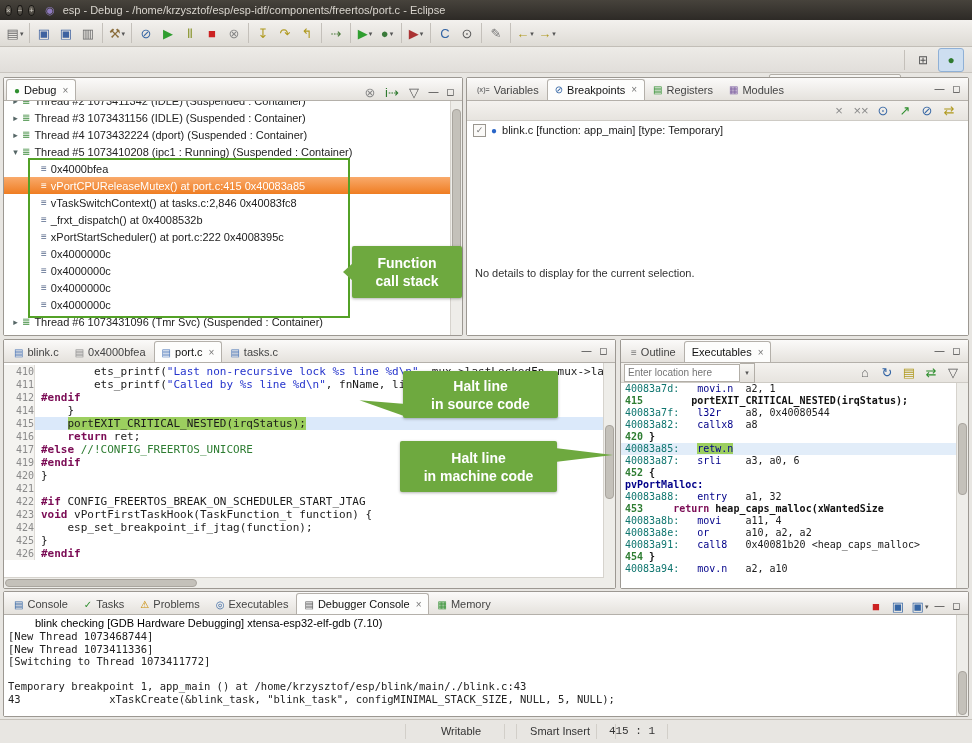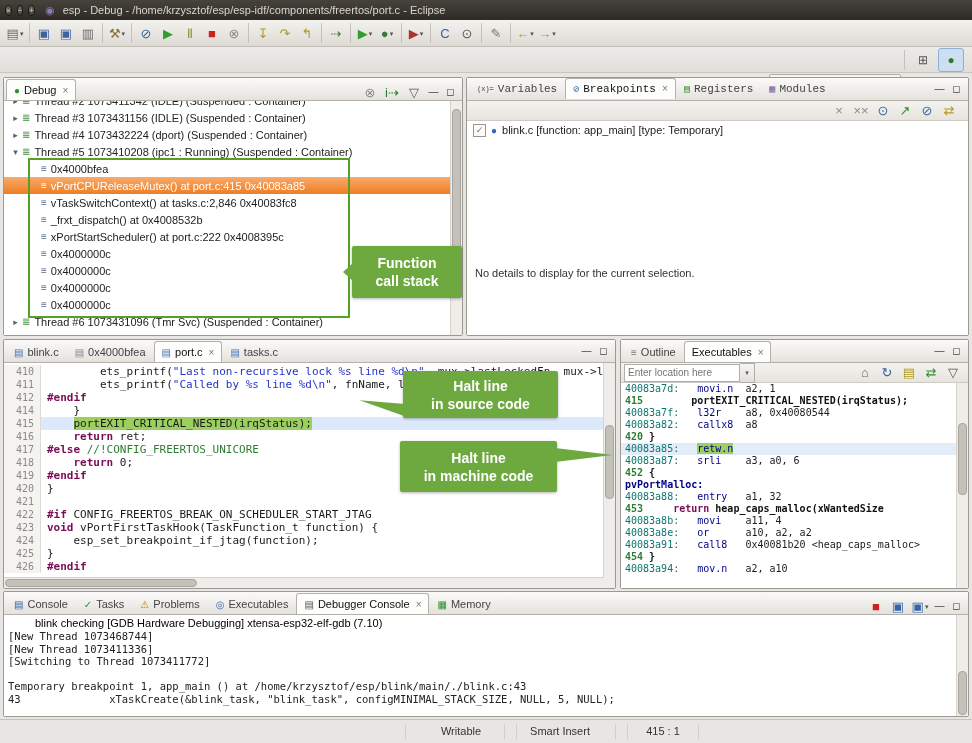--- a/index.html
+++ b/index.html
@@ -67,21 +67,21 @@
   
   .bp-row{height:18px;display:flex;align-items:center;padding-left:6px;gap:5px;background:#fff;}
   .bp-check{width:11px;height:11px;border:1px solid #9a968f;background:#fbfaf8;font-size:9px;
     line-height:10px;color:#777;text-align:center;flex:0 0 11px;}
   .bp-dot{color:#2a66c8;font-size:10px;}
   .bp-msg{position:absolute;left:8px;top:146px;color:#333;}
 
   
   .edwrap{padding-top:2px;}
   .cline{display:flex;height:13px;line-height:13px;font-family:"DejaVu Sans Mono",monospace;font-size:11px;white-space:pre;}
-  .cl-num{flex:0 0 30px;text-align:right;padding-right:6px;color:#8a8a8a;background:#f4f3f0;
+  .cl-num{flex:0 0 30px;text-align:right;padding-right:0;color:#8a8a8a;background:#f4f3f0;
     border-right:1px solid #dedbd6;font-size:10px;}
   .cl-text{padding-left:6px;}
   .cline.halt{background:#dbe9fa;}
   .p{color:#1a1a1a;}
   .pp{color:#7b0c55;font-weight:bold;}
   .kw{color:#7b0c55;font-weight:bold;}
   .str{color:#2433cc;}
   .cmt{color:#2e7d32;}
   .hl{background:#9ccf5f;}
 
@@ -306,21 +306,21 @@
         <span class="exp">▸</span>
         <span class="ticn" style="color: rgb(60, 138, 60);">≣</span>
         <span>Thread #6 1073431096 (Tmr Svc) (Suspended : Container)</span>
       </div>
       <div class="greenbox" style="left:24px;top:57px;width:318px;height:156px;"></div>
     </div>
 </div>
 
 <div class="panel" style="left:466px;top:77px;width:503px;height:259px;">
   <div class="tabbar">
-    <span id="bp-tabs" style="display:flex;height:100%;align-items:flex-start;font-family:Liberation Mono, monospace;">
+    <span id="bp-tabs" style="display:flex;height:100%;align-items:center;">
         <div class="tab">
           <span class="ticon ticon-text" style="color: rgb(119, 119, 119);">(x)=</span>
           <span class="tlabel">Variables</span>
         </div>
         <div class="tab active">
           <span class="ticon" style="color: rgb(52, 101, 164);">⊘</span>
           <span class="tlabel">Breakpoints</span>
           <span class="tclose">×</span>
         </div>
         <div class="tab">
@@ -395,21 +395,20 @@
   </div>
   <div class="content edwrap" id="editor-code">
 
   <div class="cline"><span class="cl-num">410</span><span class="cl-text"><span class="p">        ets_printf(</span><span class="str">"Last non-recursive lock %s line %d\n"</span><span class="p">, mux-&gt;lastLockedFn, mux-&gt;lastLockedLine);</span></span></div>
       <div class="cline"><span class="cl-num">411</span><span class="cl-text"><span class="p">        ets_printf(</span><span class="str">"Called by %s line %d\n"</span><span class="p">, fnName, line);</span></span></div>
       <div class="cline"><span class="cl-num">412</span><span class="cl-text"><span class="pp">#endif</span></span></div>
       <div class="cline"><span class="cl-num">414</span><span class="cl-text"><span class="p">    }</span></span></div>
       <div class="cline halt"><span class="cl-num">415</span><span class="cl-text"><span class="p">    </span><span class="p hl">portEXIT_CRITICAL_NESTED(irqStatus);</span></span></div>
       <div class="cline"><span class="cl-num">416</span><span class="cl-text"><span class="p">    </span><span class="kw">return</span><span class="p"> ret;</span></span></div>
       <div class="cline"><span class="cl-num">417</span><span class="cl-text"><span class="pp">#else </span><span class="cmt">//!CONFIG_FREERTOS_UNICORE</span></span></div>
-      <div class="cline"><span class="cl-num">418</span><span class="cl-text"><span class="p">    </span><span class="kw">return</span><span class="p"> 0;</span></span></div>
       <div class="cline"><span class="cl-num">419</span><span class="cl-text"><span class="pp">#endif</span></span></div>
       <div class="cline"><span class="cl-num">420</span><span class="cl-text"><span class="p">}</span></span></div>
       <div class="cline"><span class="cl-num">421</span><span class="cl-text"></span></div>
       <div class="cline"><span class="cl-num">422</span><span class="cl-text"><span class="pp">#if </span><span class="p">CONFIG_FREERTOS_BREAK_ON_SCHEDULER_START_JTAG</span></span></div>
       <div class="cline"><span class="cl-num">423</span><span class="cl-text"><span class="kw">void</span><span class="p"> vPortFirstTaskHook(TaskFunction_t function) {</span></span></div>
       <div class="cline"><span class="cl-num">424</span><span class="cl-text"><span class="p">    esp_set_breakpoint_if_jtag(function);</span></span></div>
       <div class="cline"><span class="cl-num">425</span><span class="cl-text"><span class="p">}</span></span></div>
       <div class="cline"><span class="cl-num">426</span><span class="cl-text"><span class="pp">#endif</span></span></div>
       <div class="vsb">
         <div class="thumb" style="top:62px;height:72px;"></div>
@@ -556,14 +555,14 @@
 
 <div class="callout" style="left:400px;top:441px;width:157px;height:51px;">
   <span>Halt line</span>
   <span>in machine code</span>
   <span class="arrow" style="right:-56px;top:7px;border-top:7px solid transparent;border-bottom:7px solid transparent;border-left:58px solid #6ea93f;"></span>
 </div>
 
 <div class="statusbar">
   <span class="stitem" style="left:405px;width:110px;">Writable</span>
   <span class="stitem" style="left:504px;width:110px;">Smart Insert</span>
-  <span class="stitem" style="left:627px;width:70px;">415 : 1</span>
+  <span class="stitem" style="left:596px;width:70px;font-family:Liberation Mono, monospace;">415 : 1</span>
 </div>
 
 </body></html>

